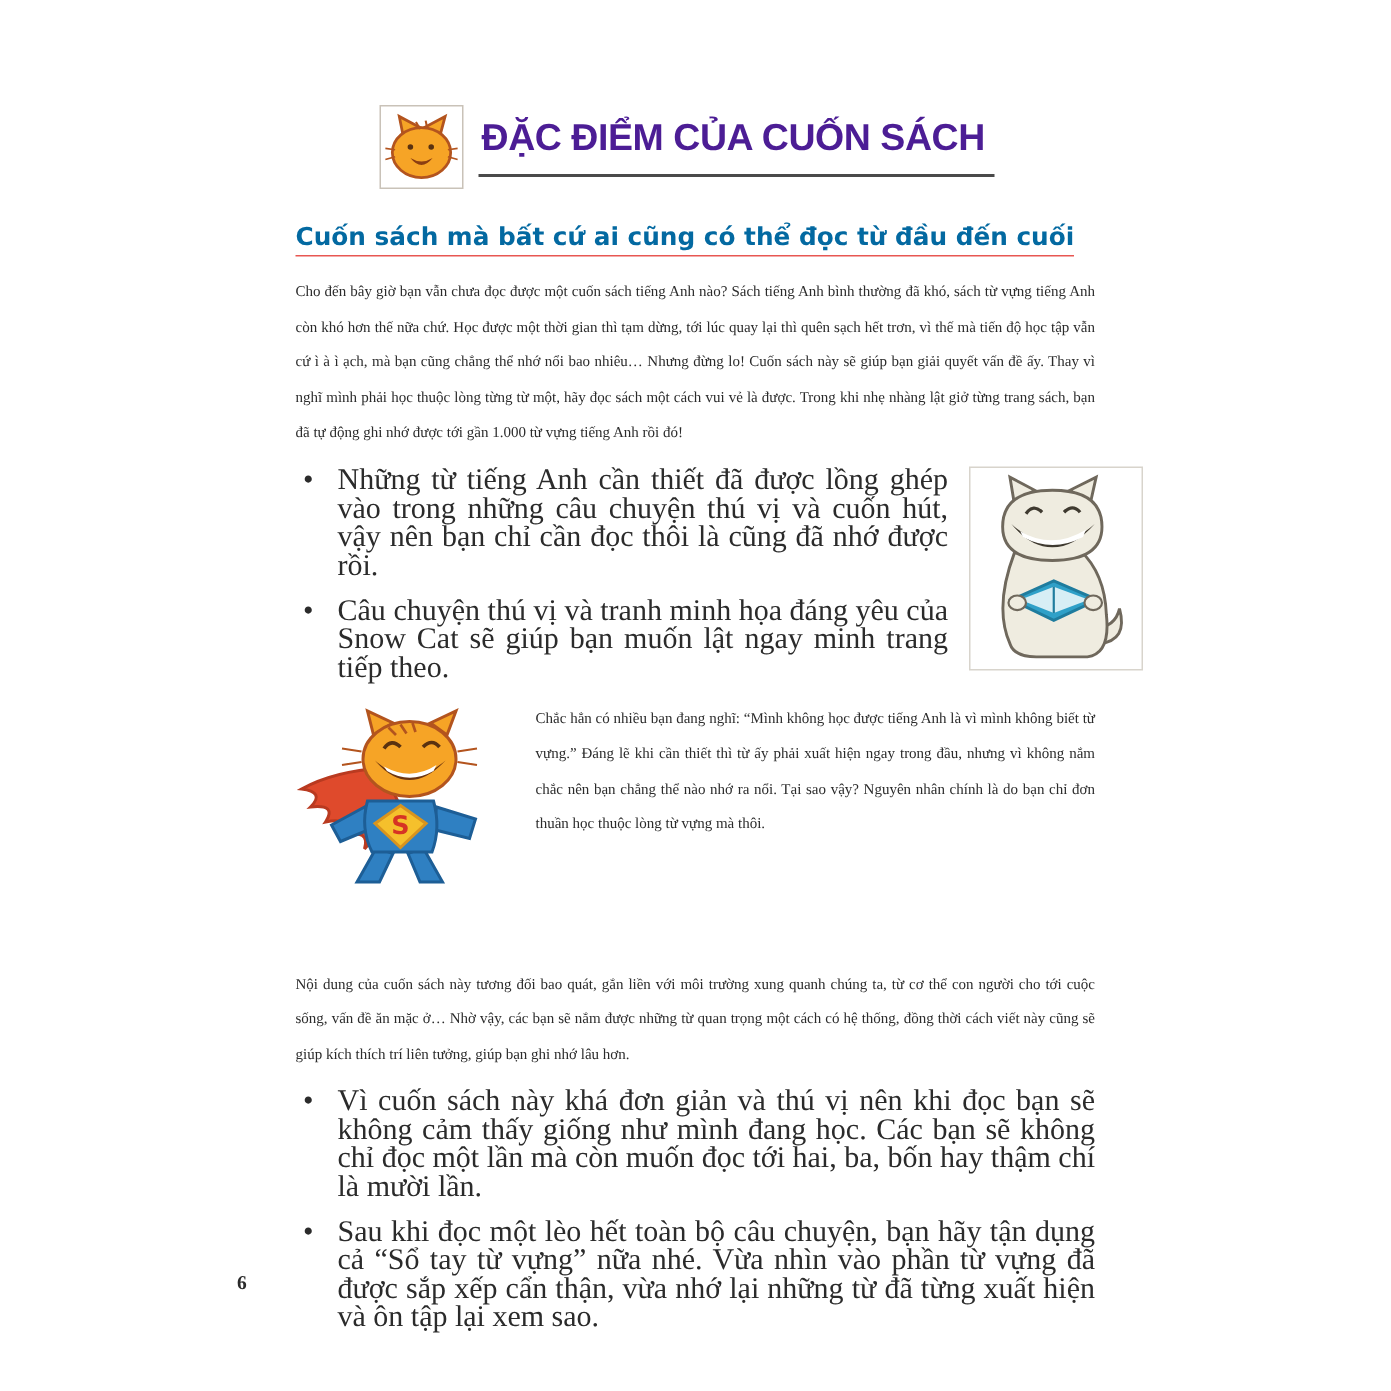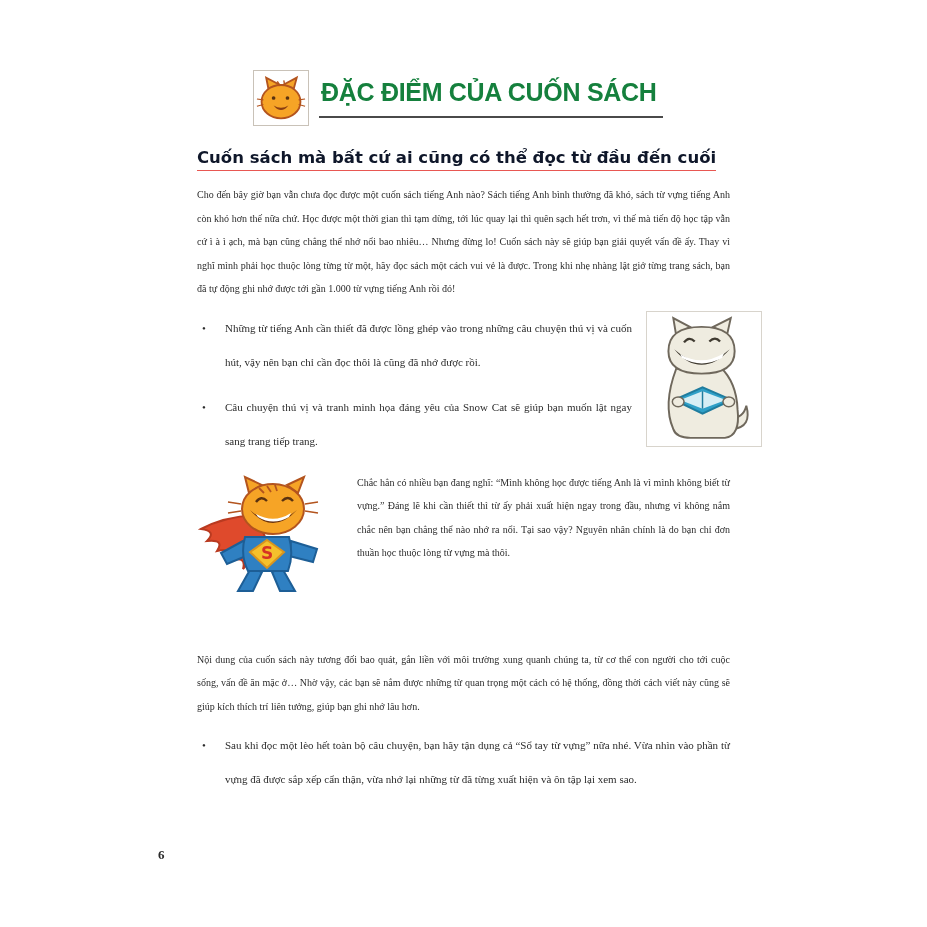--- a/index.html
+++ b/index.html
@@ -33,53 +33,53 @@
     display: flex;
     align-items: center;
     justify-content: center;
     background: #fff;
   }
   .page-title {
     font-family: "Liberation Sans", sans-serif;
     font-weight: 700;
     font-size: 25px;
     letter-spacing: -0.3px;
-    color: #15803d;
+    color: #4c1d95;
     display: inline-block;
     border-bottom: 2px solid #4a4a4a;
     padding: 4px 6px 9px 2px;
     margin: 4px 0 0 0;
     white-space: nowrap;
   }
   
   .red-heading {
     font-family: "DejaVu Sans", sans-serif;
     font-weight: 700;
     font-size: 16.5px;
-    color: #0f172a;
+    color: #0369a1;
     margin: 22px 0 12px 0;
   }
   .red-heading > span {
     display: inline-block;
     border-bottom: 1.5px solid #e85752;
     padding-bottom: 3px;
   }
   
   .para {
     font-size: 10px;
     line-height: 23.5px;
     text-align: justify;
     margin: 0 0 10px 0;
   }
   .bullets-wrap { display: flow-root; margin: 4px 0 2px 0; }
   .bullet {
     position: relative;
     padding-left: 28px;
-    font-size: 11px;
-    line-height: 34px;
+    font-size: 20px;
+    line-height: 19px;
     text-align: justify;
     margin: 0 0 11px 0;
   }
   .bullet::before {
     content: "\2022";
     position: absolute;
     left: 5px;
     top: 0;
     color: #2b2b2b;
   }
@@ -150,21 +150,21 @@
           <path d="M28 38 Q56 64 85 38 Q71 54 56 54 Q41 54 28 38 Z" fill="#3f3a30"></path>
           <path d="M34 43 q22 13 45 -1 l-2 5 q-21 11 -41 0 z" fill="#ffffff"></path>
           <path d="M28 90 L57 77 L87 90 L57 104 Z" fill="#2fa0c8" stroke="#1f7c9e" stroke-width="2"></path>
           <path d="M34 90 L57 81 L81 90 L57 99 Z" fill="#d7eef5"></path>
           <line x1="57" y1="81" x2="57" y2="99" stroke="#1f7c9e" stroke-width="1.5"></line>
           <ellipse cx="32" cy="92" rx="6" ry="5" fill="#efece0" stroke="#6f685c" stroke-width="1.5"></ellipse>
           <ellipse cx="84" cy="92" rx="6" ry="5" fill="#efece0" stroke="#6f685c" stroke-width="1.5"></ellipse>
         </svg>
       </div>
       <div class="bullet"><span>Những từ tiếng Anh cần thiết đã được lồng ghép vào trong những câu chuyện thú vị và cuốn hút, vậy nên bạn chỉ cần đọc thôi là cũng đã nhớ được rồi.</span></div>
-      <div class="bullet"><span>Câu chuyện thú vị và tranh minh họa đáng yêu của Snow Cat sẽ giúp bạn muốn lật ngay sang trang tiếp trang.</span></div>
+      <div class="bullet"><span>Câu chuyện thú vị và tranh minh họa đáng yêu của Snow Cat sẽ giúp bạn muốn lật ngay minh trang tiếp theo.</span></div>
     </div>
 
 
     <div class="flow2">
       <div class="super-cat">
         <svg width="150" height="122" viewBox="0 0 150 122">
           <path d="M62 40 Q30 42 8 54 Q24 56 14 66 Q32 64 24 76 Q42 72 36 86 Q54 80 50 94 L74 66 Z" fill="#df4a2c" stroke="#b93a20" stroke-width="2"></path>
           <path d="M50 66 L28 78 L34 89 L58 79 Z" fill="#2f80c2" stroke="#1d5e96" stroke-width="2"></path>
           <path d="M98 66 L124 74 L120 87 L96 81 Z" fill="#2f80c2" stroke="#1d5e96" stroke-width="2"></path>
           <path d="M58 93 L45 116 L60 116 L69 97 Z" fill="#2f80c2" stroke="#1d5e96" stroke-width="2"></path>
@@ -182,19 +182,20 @@
           <path d="M63 39 q18 10 35 -1 l-2 4 q-16 9 -31 0 z" fill="#ffffff"></path>
           <path d="M48 29 l-13 -2 M48 36 l-13 2 M112 29 l13 -2 M112 36 l13 2" stroke="#b3541e" stroke-width="1.5" fill="none"></path>
         </svg>
       </div>
       <p class="para">Chắc hẳn có nhiều bạn đang nghĩ: “Mình không học được tiếng Anh là vì mình không biết từ vựng.” Đáng lẽ khi cần thiết thì từ ấy phải xuất hiện ngay trong đầu, nhưng vì không nắm chắc nên bạn chẳng thể nào nhớ ra nổi. Tại sao vậy? Nguyên nhân chính là do bạn chỉ đơn thuần học thuộc lòng từ vựng mà thôi.</p>
     </div>
 
     <p class="para after-float">Nội dung của cuốn sách này tương đối bao quát, gắn liền với môi trường xung quanh chúng ta, từ cơ thể con người cho tới cuộc sống, vấn đề ăn mặc ở… Nhờ vậy, các bạn sẽ nắm được những từ quan trọng một cách có hệ thống, đồng thời cách viết này cũng sẽ giúp kích thích trí liên tưởng, giúp bạn ghi nhớ lâu hơn.</p>
 
     <div class="bullets-wrap">
+      <div class="bullet"><span>Vì cuốn sách này khá đơn giản và thú vị nên khi đọc bạn sẽ không cảm thấy giống như mình đang học. Các bạn sẽ không chỉ đọc một lần mà còn muốn đọc tới hai, ba, bốn hay thậm chí là mười lần.</span></div>
       <div class="bullet"><span>Sau khi đọc một lèo hết toàn bộ câu chuyện, bạn hãy tận dụng cả “Sổ tay từ vựng” nữa nhé. Vừa nhìn vào phần từ vựng đã được sắp xếp cẩn thận, vừa nhớ lại những từ đã từng xuất hiện và ôn tập lại xem sao.</span></div>
     </div>
 
   </div>
 
   <div class="page-number">6</div>
 </div>
 
 </body></html>

